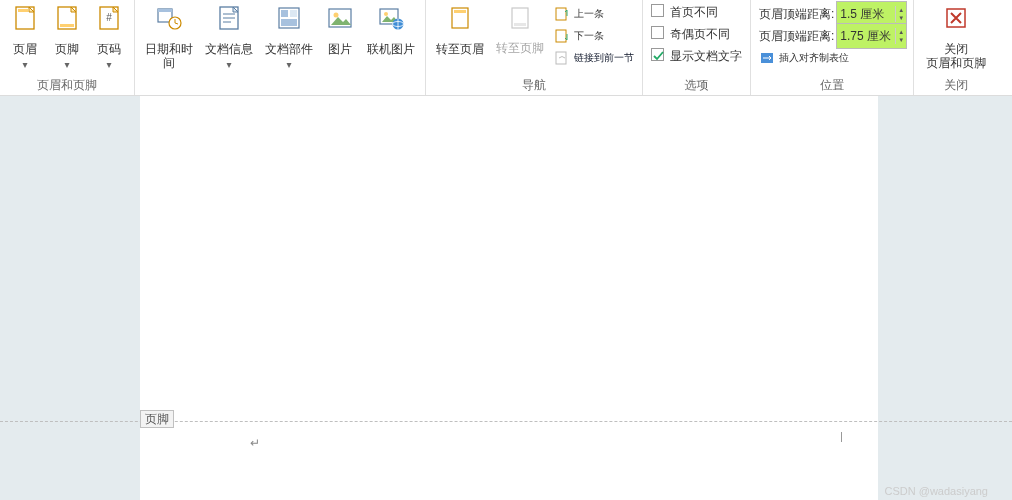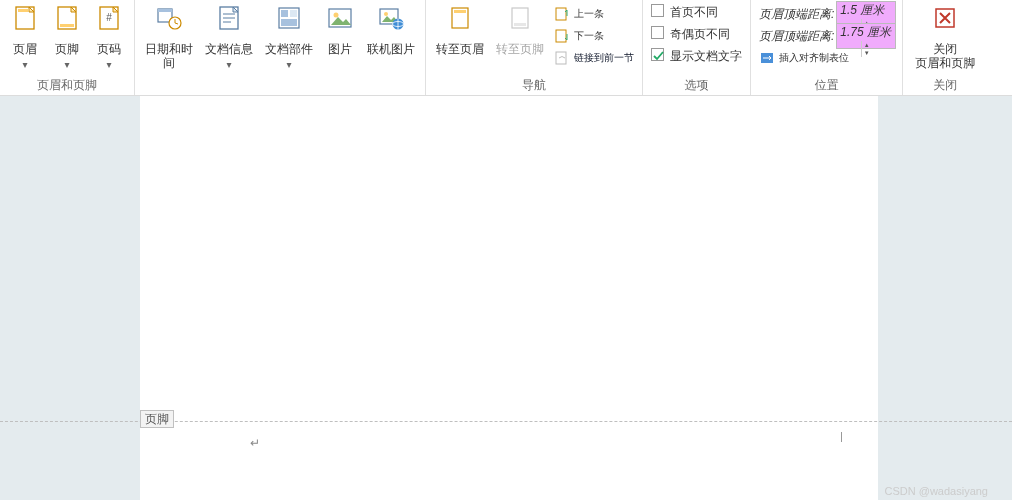--- a/index.html
+++ b/index.html
@@ -88,26 +88,26 @@
     gap: 6px;
     height: 20px;
     padding: 0 2px;
   }
   .chk {
     width: 13px; height: 13px; border: 1px solid #999; background: #fff; position: relative; flex-shrink:0;
   }
   .chk.checked svg { position:absolute; left:0; top:0; }
 
   .spin-row {
-    display: flex; flex-direction: row; align-items: center; gap: 2px; height: 20px; font-style: italic;
+    display: flex; flex-direction: row; align-items: center; gap: 2px; height: 20px;
   }
   .spin-lbl { font-size: 12px; white-space: nowrap; }
   .spin-box {
-    display: flex; flex-direction: column; align-items: center;
-    border: 1px solid #bbb; background:#f0abfc; height: 26px;
+    display: flex; flex-direction: row; align-items: center;
+    border: 1px solid #bbb; background:#bef264; height: 26px;
   }
   .spin-val { width: 58px; padding: 0 3px; font-size: 12px; text-align:left; }
   .spin-btns { display:flex; flex-direction:column; border-left:1px solid #ccc; }
   .spin-btns span { font-size:6px; line-height:8px; width:10px; text-align:center; cursor:pointer; color:#555; }
 
   .doc-area {
     position: relative;
     width: 100%;
     height: 404px;
     background: #e8eef0;
@@ -231,21 +231,21 @@
 
   <div class="group">
     <div class="group-row">
       <div class="big-btn wide">
         <svg class="icon" viewBox="0 0 28 28">
             <rect x="6" y="4" width="16" height="20" fill="#fff" stroke="#cc8a00" stroke-width="1.2"></rect>
             <rect x="8" y="6" width="12" height="3" fill="#ffd070"></rect>
           </svg>
         <span class="label">转至页眉</span>
       </div>
-      <div class="big-btn wide" style="opacity:.45;">
+      <div class="big-btn wide" style="opacity:.45;font-family:Liberation Mono, monospace;">
         <svg class="icon" viewBox="0 0 28 28">
             <rect x="6" y="4" width="16" height="20" fill="#fff" stroke="#888" stroke-width="1.2"></rect>
             <rect x="8" y="19" width="12" height="3" fill="#ccc"></rect>
           </svg>
         <span class="label">转至页脚</span>
       </div>
       <div class="vcol">
         <div class="small-item">
           <svg class="icon-sm" viewBox="0 0 16 16">
               <rect x="2" y="2" width="10" height="12" fill="#fff" stroke="#cc8a00"></rect>

